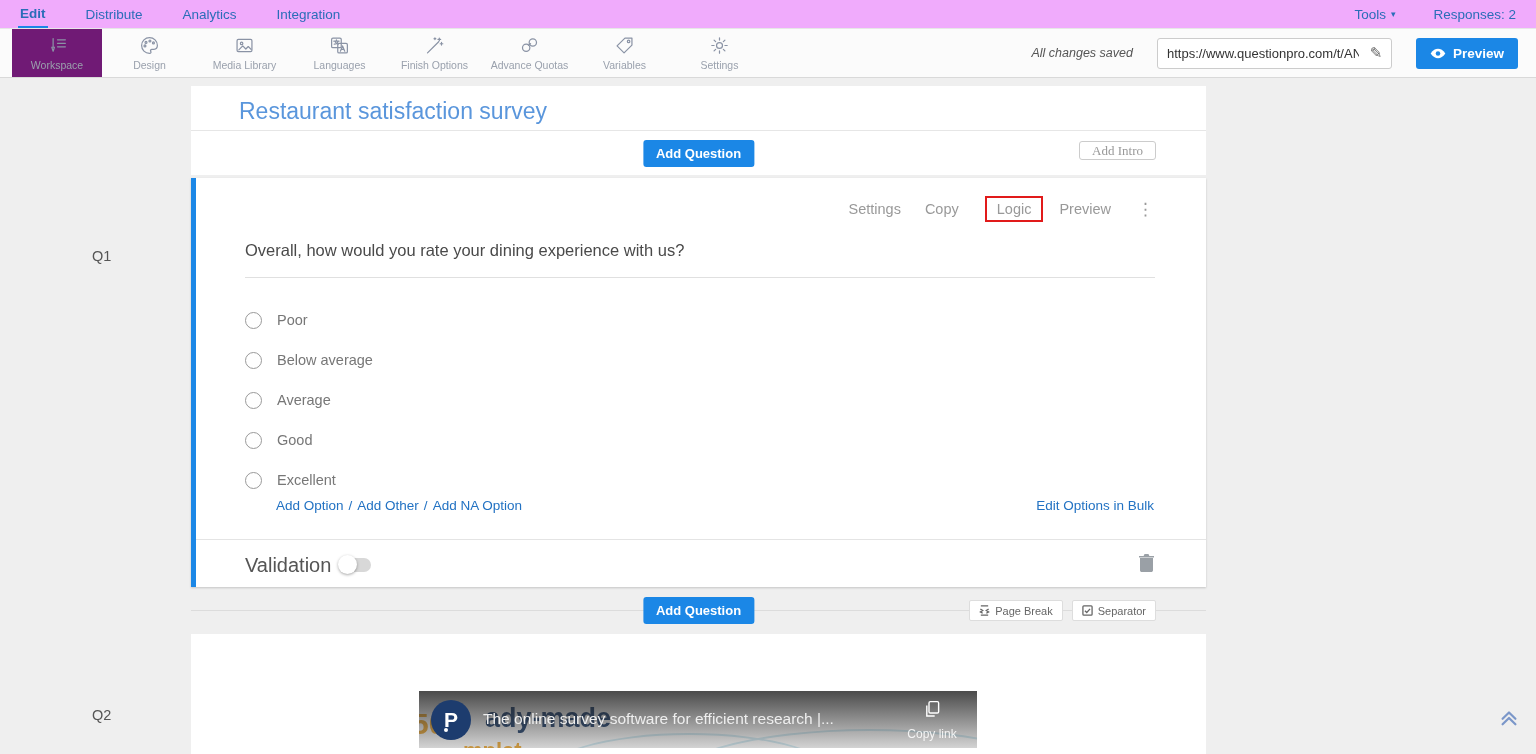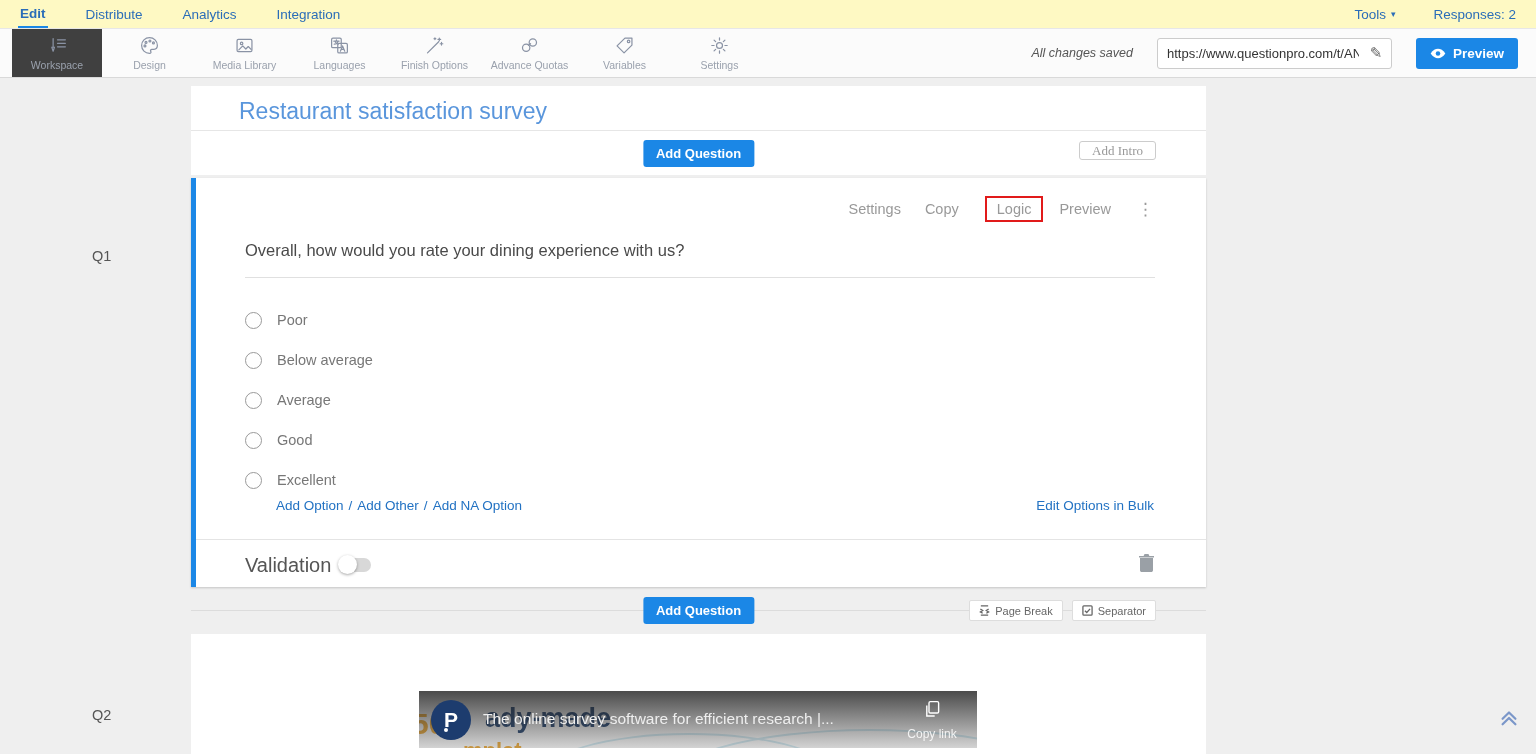--- a/index.html
+++ b/index.html
@@ -1,35 +1,35 @@
 <!DOCTYPE html>
 <html><head>
 <meta charset="utf-8">
 <style>
   * { margin:0; padding:0; box-sizing:border-box; }
   html,body { width:1536px; height:754px; overflow:hidden; }
   body { font-family:"Liberation Sans", sans-serif; background:#fff; position:relative; }
 
   
-  .navbar { height:29px; background:#fef9c3; border-bottom:1px solid #e7e7e7;
+  .navbar { height:29px; background:#f0abfc; border-bottom:1px solid #e7e7e7;
             display:flex; align-items:stretch; justify-content:space-between; padding:0 18px; }
   .nav-left, .nav-right { display:flex; align-items:stretch; }
   .nav-item { display:flex; align-items:center; padding:0 2px; margin-right:36px;
               color:#2a6db8; font-size:13.5px; cursor:pointer; }
   .nav-item.active { border-bottom:2px solid #1b87e6; font-weight:bold; }
   .nav-right .nav-item { margin-right:0; margin-left:34px; }
   .caret { font-size:9px; margin-left:5px; }
 
   
   .toolbar { height:49px; background:#fbfbfb; border-bottom:1px solid #d9d9d9;
              display:flex; align-items:stretch; justify-content:space-between; }
   .tb-left { display:flex; align-items:stretch; padding-left:12px; }
   .tb-item { width:95px; display:flex; flex-direction:column; align-items:center;
              justify-content:center; gap:3px; cursor:pointer; }
-  .tb-item.selected { background:#404040; width:90px; }
+  .tb-item.selected { background:#701a75; width:90px; }
   .tb-item svg { width:21px; height:21px; stroke:#8a93a5; fill:none;
                  stroke-width:1.4; stroke-linecap:round; stroke-linejoin:round; }
   .tb-label { font-size:10.5px; color:#9aa1ad; }
   .tb-right { display:flex; align-items:center; gap:24px; padding-right:18px; }
   .saved-status { font-style:italic; font-size:12.5px; color:#555; }
   .url-box { display:flex; align-items:center; width:235px; height:31px;
              background:#fff; border:1px solid #ccc; border-radius:3px; }
   .url-box input { border:0; outline:0; flex:1; min-width:0; font-size:13px; color:#333;
                    padding:0 2px 0 9px; font-family:"Liberation Sans",sans-serif; background:transparent; }
   .pencil-btn { width:30px; text-align:center; color:#666; font-size:15px; cursor:pointer; }

